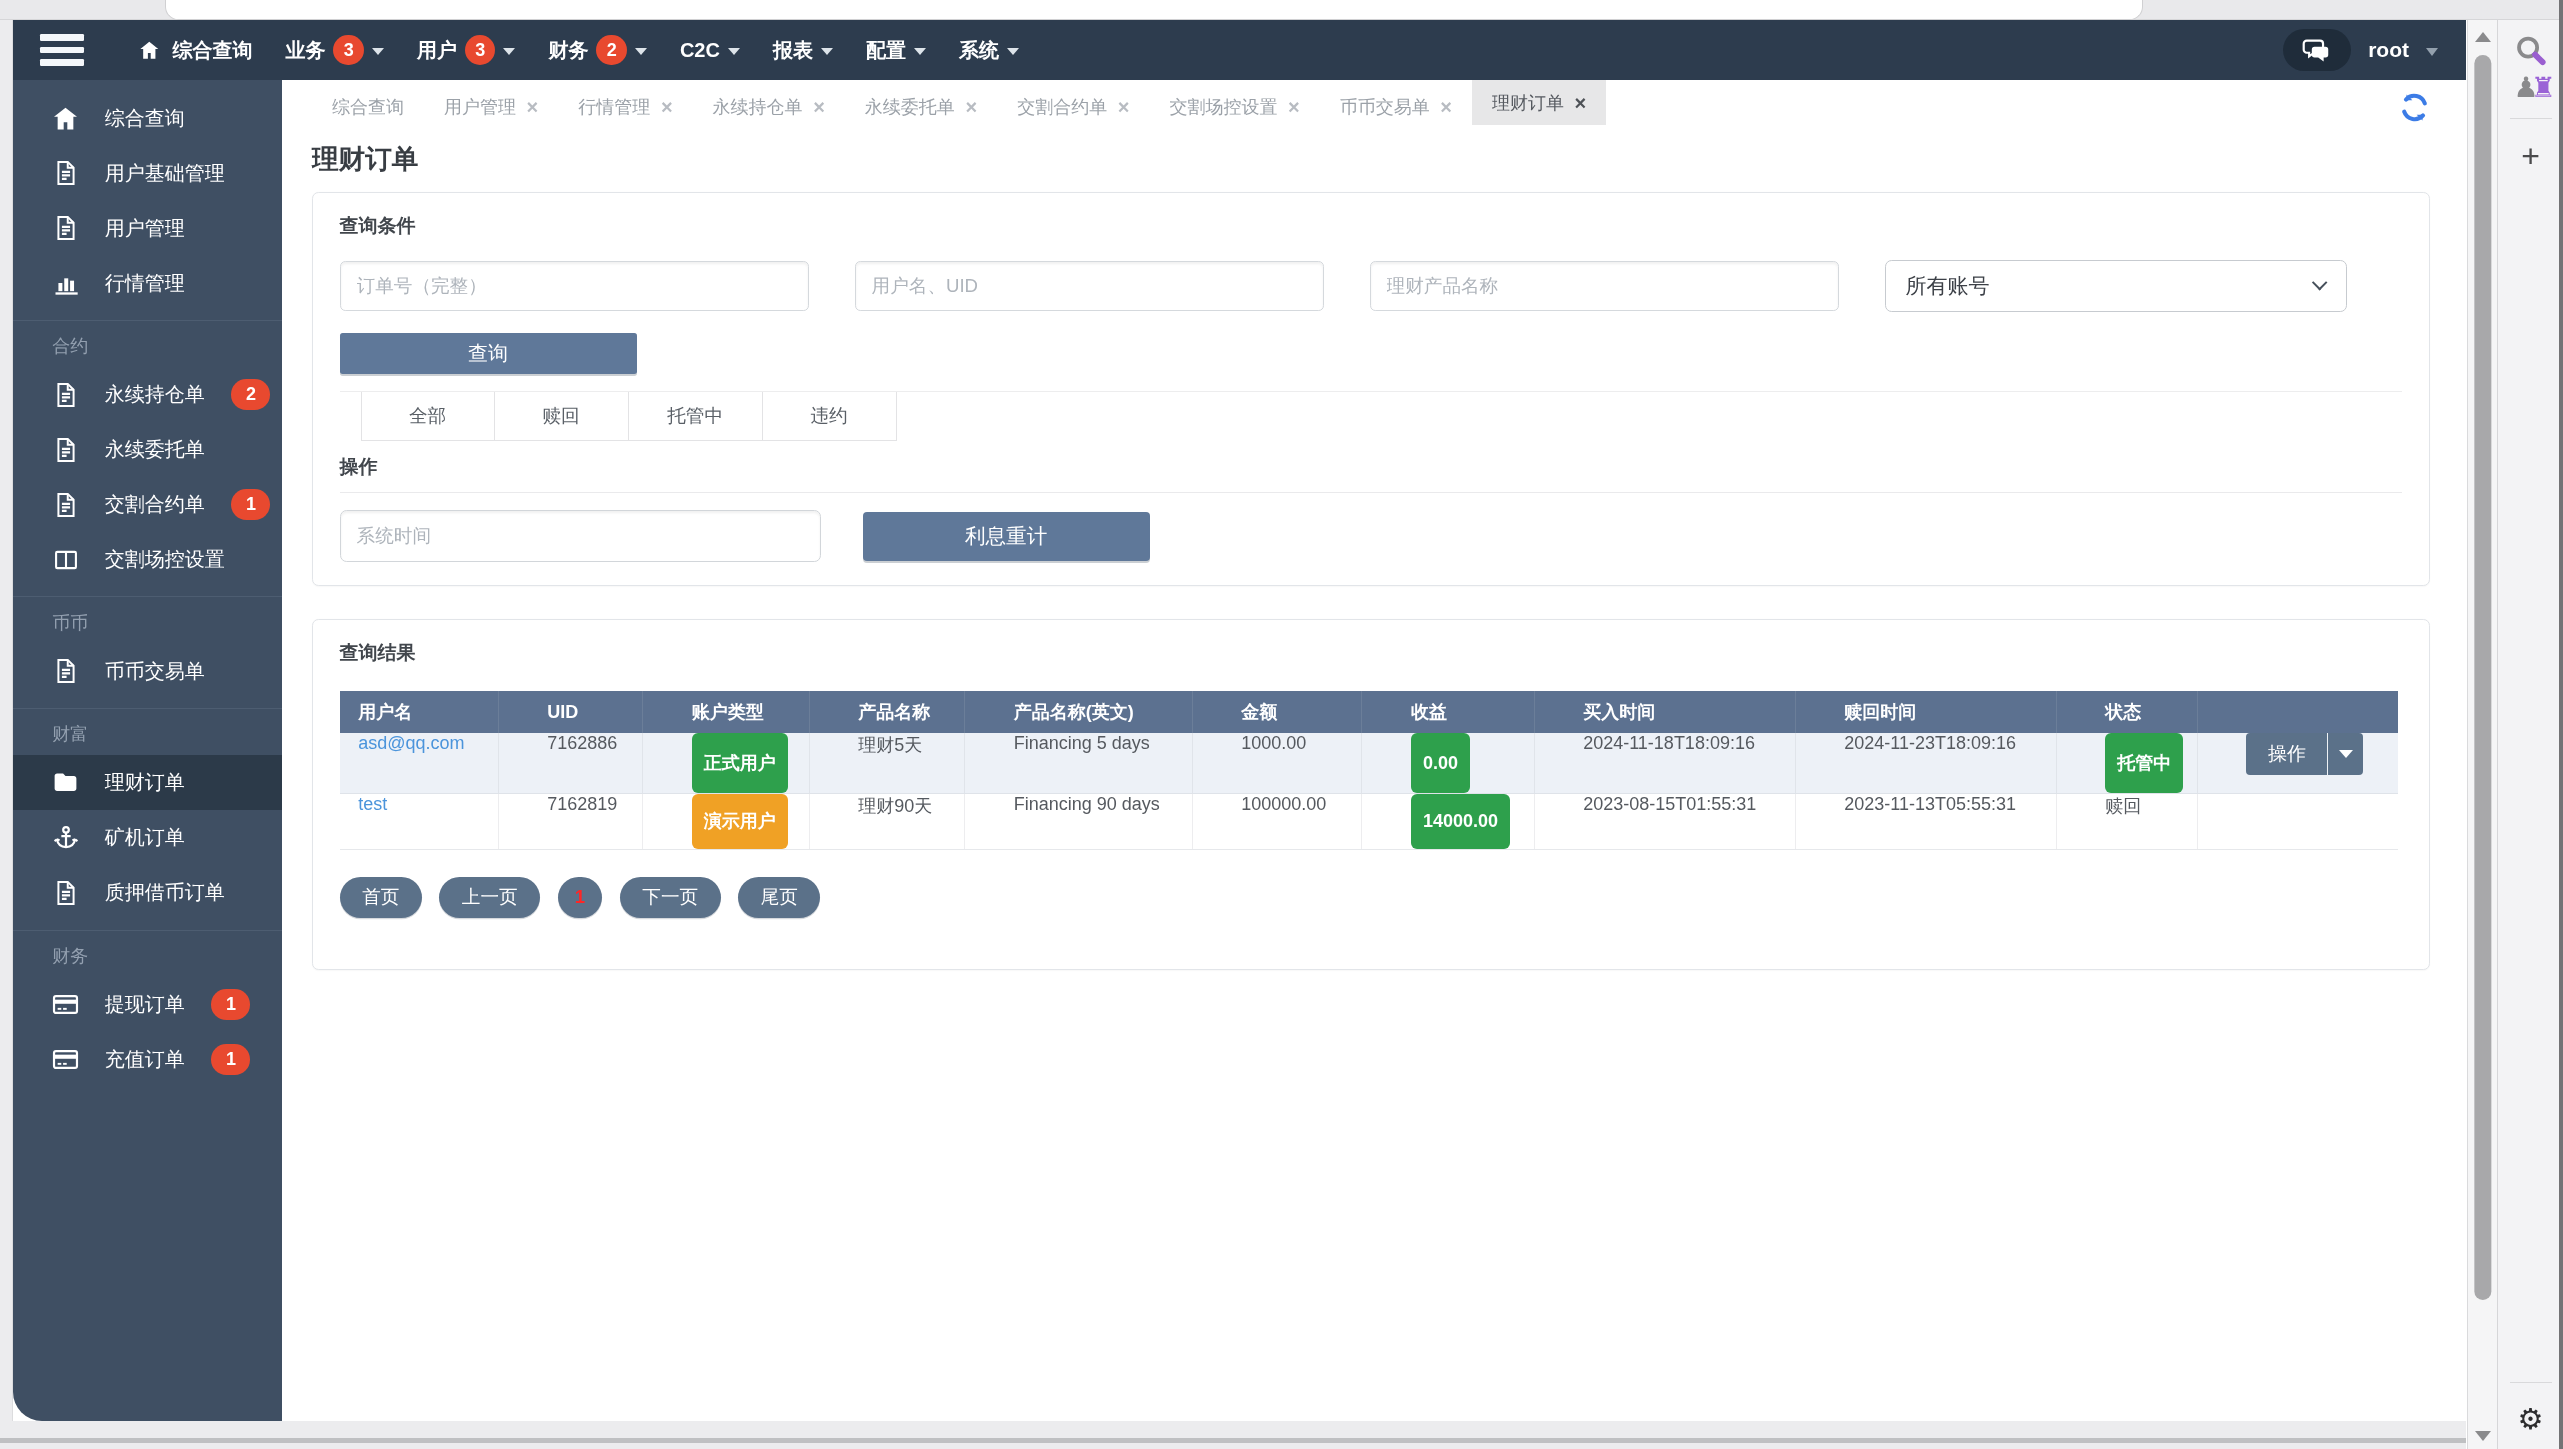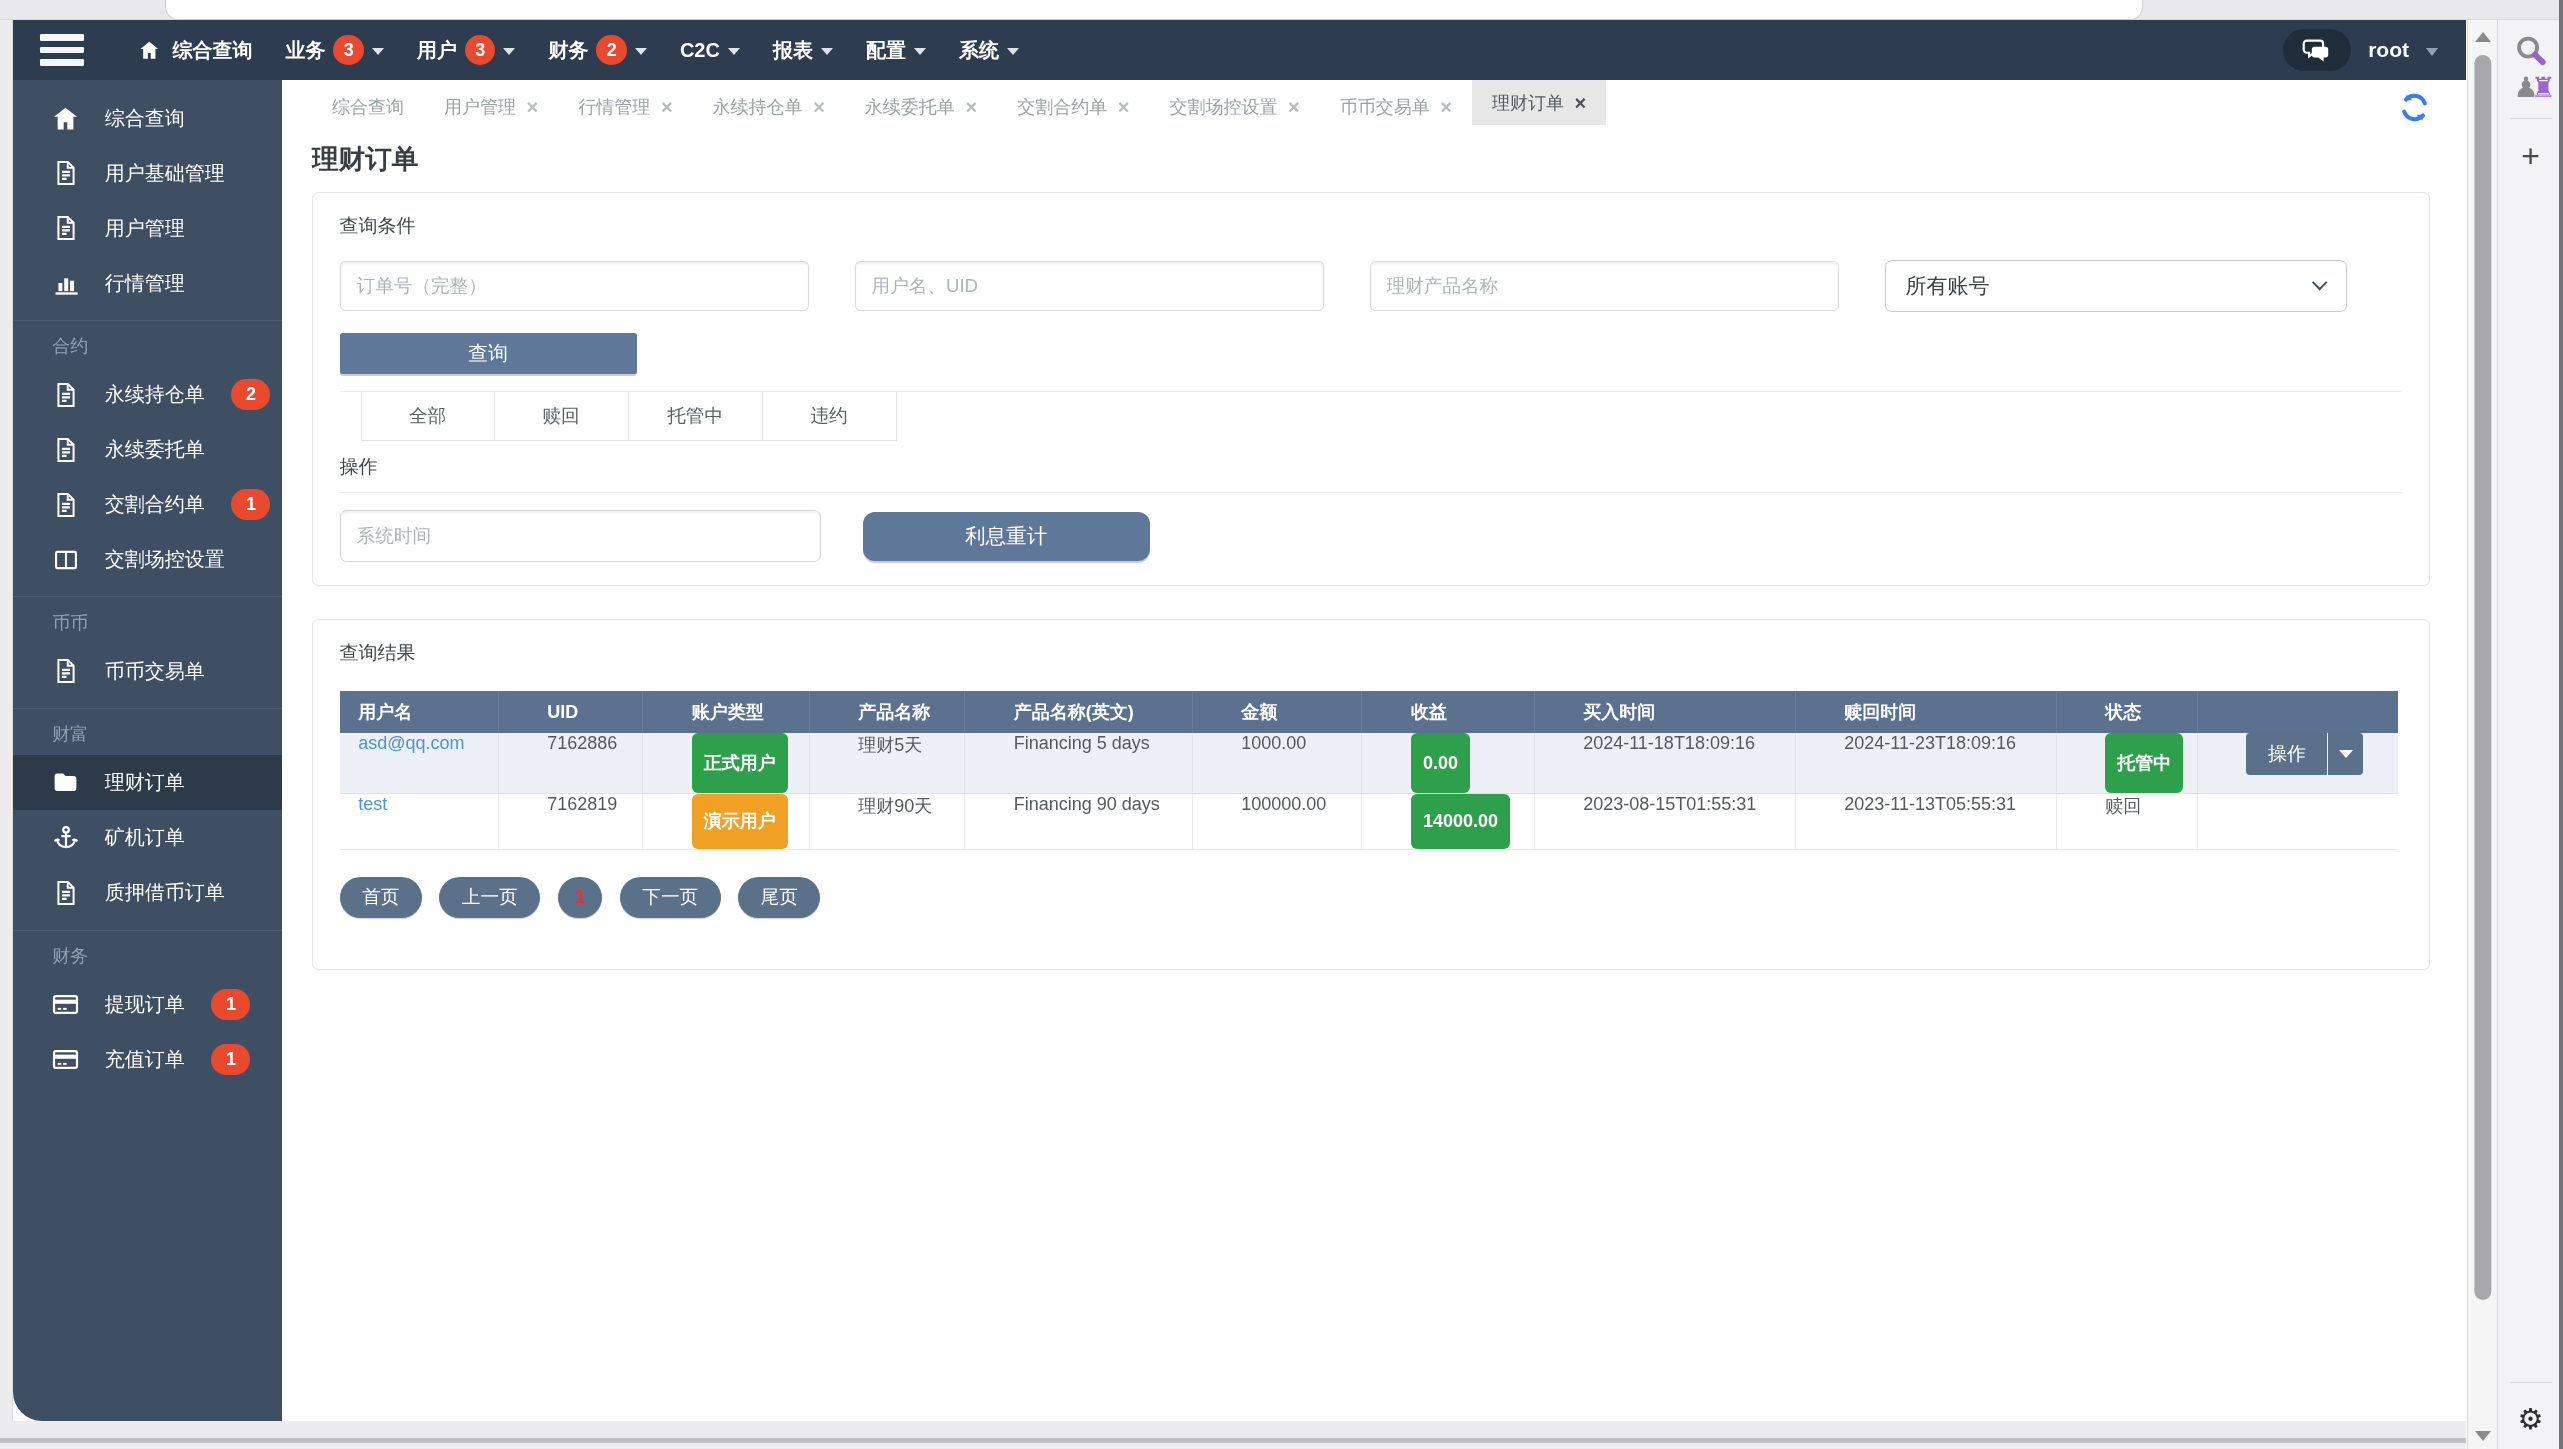--- a/index.html
+++ b/index.html
@@ -63,42 +63,42 @@
   .tab { display:flex; align-items:center; gap:10.6px; padding:0 20px; font-size:18px; color:#9ba1a8; cursor:pointer; white-space:nowrap; }
   .tab .tab-close { color:#b8bcc2; font-size:20px; font-weight:bold; line-height:1; }
   .tab.active { background:#e7e7e8; color:#55595f; height:45px; align-self:flex-start; margin-top:0; }
   .tab.active .tab-close { color:#4e5257; }
   .refresh-btn { position:absolute; right:35px; top:10.6px; width:33px; height:33px; cursor:pointer; }
 
   .page-title { margin:8px 0 0 30px; font-size:26.6px; font-weight:600; color:#383d43; }
 
   .card { margin-left:30px; width:2118px; border:1.3px solid #e2e5e9; border-radius:6.6px; background:#fff; padding:0 26.6px; box-shadow:0 0.7px 1.3px rgba(0,0,0,0.03); }
   .query-card { margin-top:14.6px; padding-bottom:22.6px; }
-  .card-label { margin-top:20px; font-size:19px; font-weight:normal; color:#41464c; }
+  .card-label { margin-top:20px; font-size:19px; font-weight:bold; color:#41464c; }
 
   .query-row { margin-top:21px; display:flex; gap:46px; align-items:center; }
   .text-input { width:469px; height:50px; border:1.3px solid #d5d9dd; border-radius:5.3px; padding:0 16px; font-size:18.6px; color:#333;
                 box-shadow:inset 0 2px 2.7px rgba(0,0,0,0.06); outline:none; font-family:inherit; }
   .text-input::placeholder { color:#aeb4bb; }
   .select-box { width:462px; height:52px; border:1.3px solid #c7cbd0; border-radius:6.6px; display:flex; align-items:center; padding:0 20px; font-size:21px; color:#3c4047; cursor:pointer; background:#fff; }
   .chev { margin-left:auto; width:11.3px; height:11.3px; border-right:2px solid #46505b; border-bottom:2px solid #46505b; transform:rotate(45deg) translate(-2px,-2px); }
 
   .btn-primary { margin-top:21px; width:297px; height:41px; background:#5f7899; color:#fff; font-size:20px; border:none; border-radius:2.7px;
                  display:flex; align-items:center; justify-content:center; cursor:pointer; box-shadow:0 2px 0 rgba(47,62,80,0.25); font-family:inherit; }
 
   .filter-wrap { margin-top:17.3px; border-top:1.3px solid #ededee; }
   .filter-tabs { display:inline-flex; margin-left:21px; border-bottom:1.3px solid #e3e3e5; }
   .filter-tab { width:134px; height:48px; display:flex; align-items:center; justify-content:center; font-size:18.6px; color:#595f66; border-right:1.3px solid #e3e3e5; cursor:pointer; }
   .filter-tab:first-child { border-left:1.3px solid #e3e3e5; }
 
   .op-label { margin-top:13.3px; }
   .op-hr { margin-top:12px; border-top:1.3px solid #eaeaec; }
   .op-row { margin-top:17.3px; display:flex; gap:42px; align-items:center; }
   .time-input { width:481px; height:52px; border-radius:6.6px; border:1.3px solid #d2d6da; }
-  .btn-recalc { margin-top:0; width:287px; height:49px; border-radius:12px; font-size:20.6px; }
+  .btn-recalc { margin-top:0; width:287px; height:49px; border-radius:4px; font-size:20.6px; }
 
   .results-card { margin-top:33px; padding-bottom:32px; min-height:351px; }
   .rtable { margin-top:25px; width:2058px; font-size:18px; }
   .trow { display:flex; align-items:stretch;gap:30px; }
   .thead { background:#5c7190; color:#fff; font-weight:bold; height:42px; }
   .thead .tcell { border-right:1.3px solid #6b7e99; display:flex; align-items:center; }
   .thead .tcell:last-child { border-right:none; }
   .tcell { padding-left:18.6px; display:flex; }
   .c0{width:186px;} .c1{width:133px;} .c2{width:159px;} .c3{width:146px;} .c4{width:232px;}
   .c5{width:163px;} .c6{width:166px;} .c7{width:272px;} .c8{width:272px;} .c9{width:129px;} .c10{width:199px;}

